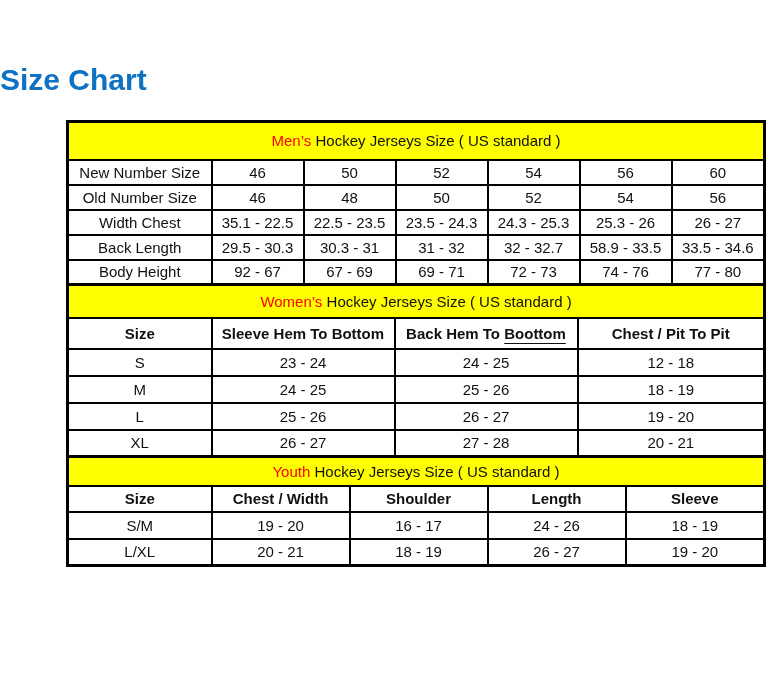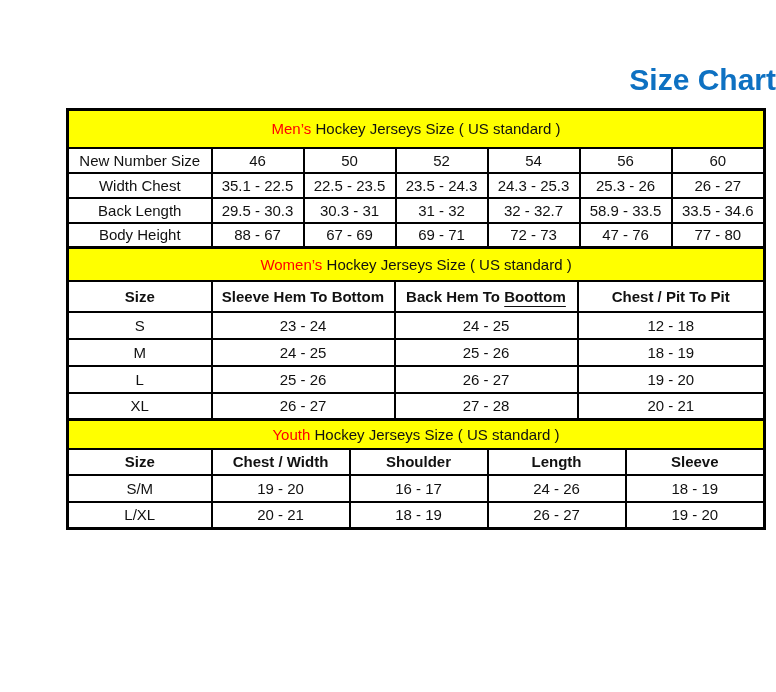--- a/index.html
+++ b/index.html
@@ -8,29 +8,29 @@
     width: 776px; height: 692px;
     background: #ffffff;
     font-family: "Liberation Sans", sans-serif;
     color: #111111;
     position: relative;
     overflow: hidden;
   }
   .page-title {
     position: absolute;
     top: 63px; left: 0; width: 776px;
-    text-align: right;
+    text-align: left;
     font-size: 30px;
     font-weight: 700;
     color: #0E71C2;
     margin: 0;
   }
   .chart-wrap {
     position: absolute;
-    top: 108px; left: 38px;
+    top: 120px; left: 38px;
     width: 710px;
     padding-left: 28px;
   }
   table.size-table {
     border-collapse: collapse;
     table-layout: fixed;
     width: 697px;
     border: 3px solid #000000;
   }
   table.size-table.merge-up { margin-top: -3px; }
@@ -97,44 +97,53 @@
       <tr class="data-row">
         <td>New Number Size</td>
         <td>46</td>
         <td>50</td>
         <td>52</td>
         <td>54</td>
         <td>56</td>
         <td>60</td>
       </tr>
       <tr class="data-row">
+        <td>Old Number Size</td>
+        <td>46</td>
+        <td>48</td>
+        <td>50</td>
+        <td>52</td>
+        <td>54</td>
+        <td>56</td>
+      </tr>
+      <tr class="data-row">
         <td>Width Chest</td>
         <td>35.1 - 22.5</td>
         <td>22.5 - 23.5</td>
         <td>23.5 - 24.3</td>
         <td>24.3 - 25.3</td>
         <td>25.3 - 26</td>
         <td>26 - 27</td>
       </tr>
       <tr class="data-row">
         <td>Back Length</td>
         <td>29.5 - 30.3</td>
         <td>30.3 - 31</td>
         <td>31 - 32</td>
         <td>32 - 32.7</td>
         <td>58.9 - 33.5</td>
         <td>33.5 - 34.6</td>
       </tr>
       <tr class="data-row">
         <td>Body Height</td>
-        <td>88 - 67</td>
+        <td>92 - 67</td>
         <td>67 - 69</td>
         <td>69 - 71</td>
         <td>72 - 73</td>
-        <td>47 - 76</td>
+        <td>74 - 76</td>
         <td>77 - 80</td>
       </tr>
     </tbody>
   </table>
 
   <table class="size-table womens merge-up">
     <colgroup>
       <col style="width:144px">
         <col style="width:183px">
         <col style="width:183px">

